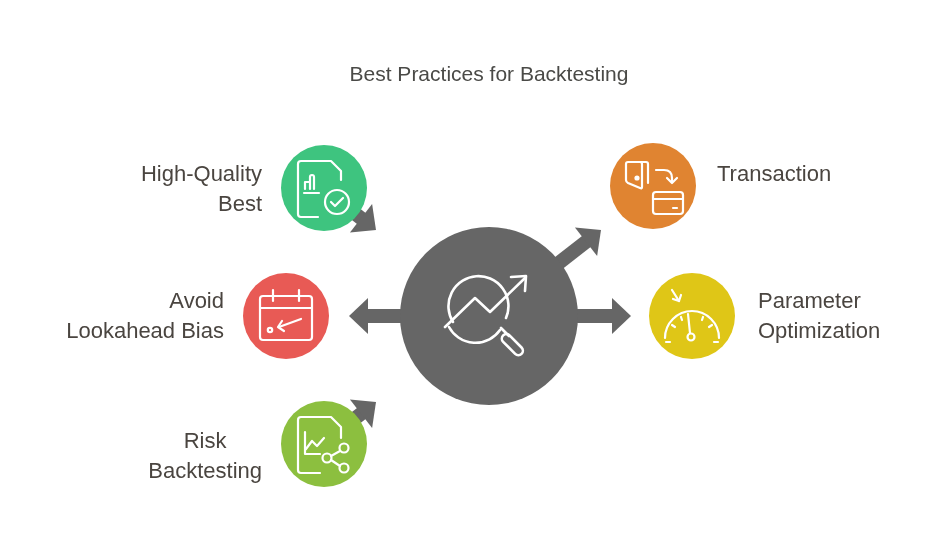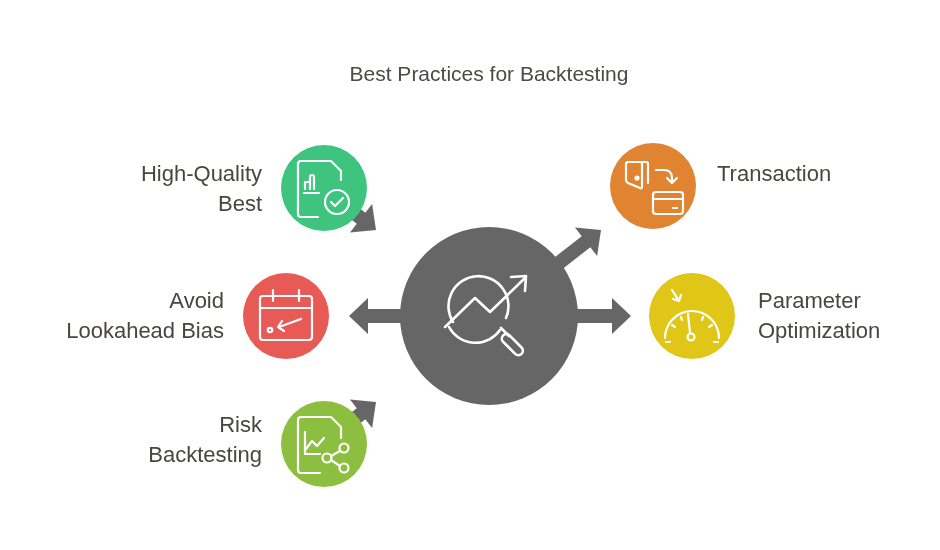--- a/index.html
+++ b/index.html
@@ -142,16 +142,16 @@
 <div class="label left" style="right:716px; top:286px;">
   <span>Avoid</span>
   <span>Lookahead Bias</span>
 </div>
 
 <div class="label right" style="left:758px; top:286px;">
   <span>Parameter</span>
   <span>Optimization</span>
 </div>
 
-<div class="label left" style="right:678px; top:410px;">
+<div class="label left" style="right:678px; top:426px;text-align:center;">
   <span>Risk</span>
   <span>Backtesting</span>
 </div>
 
 </body></html>

